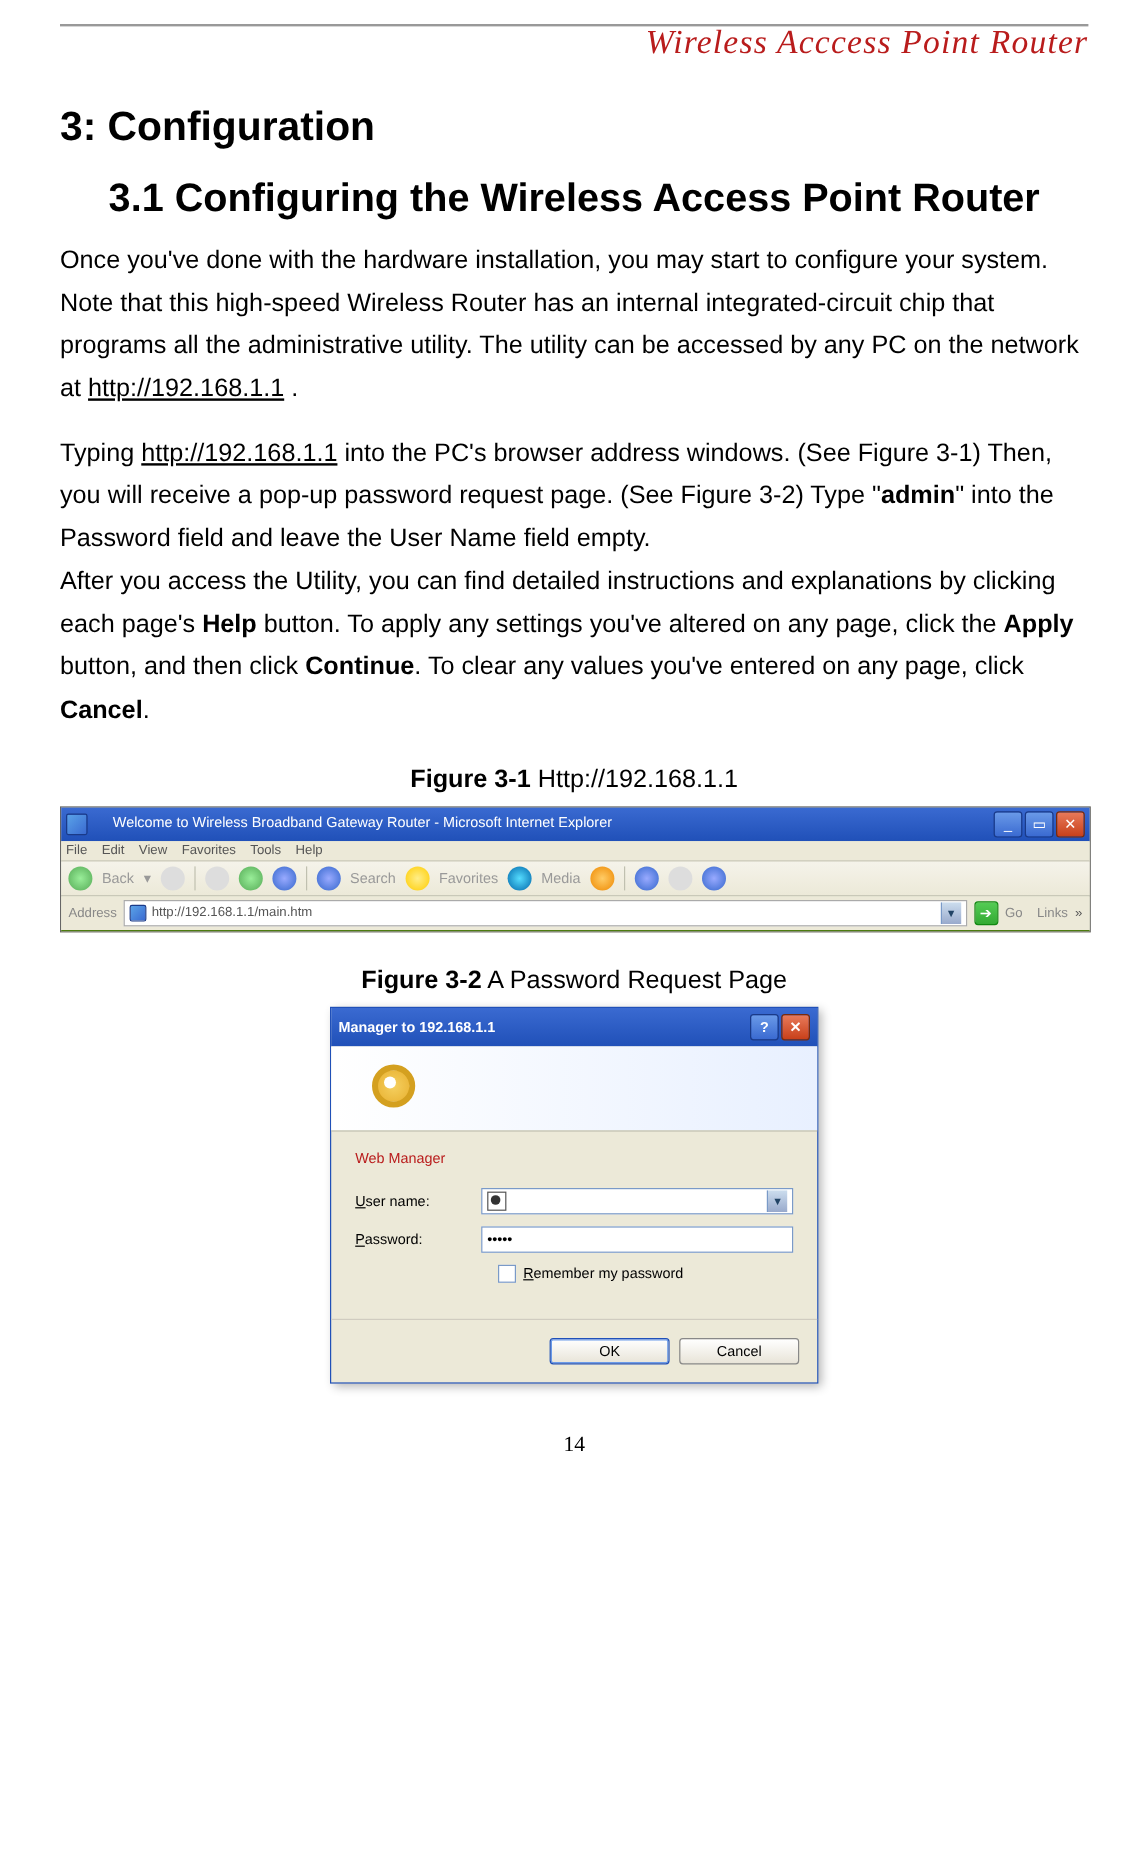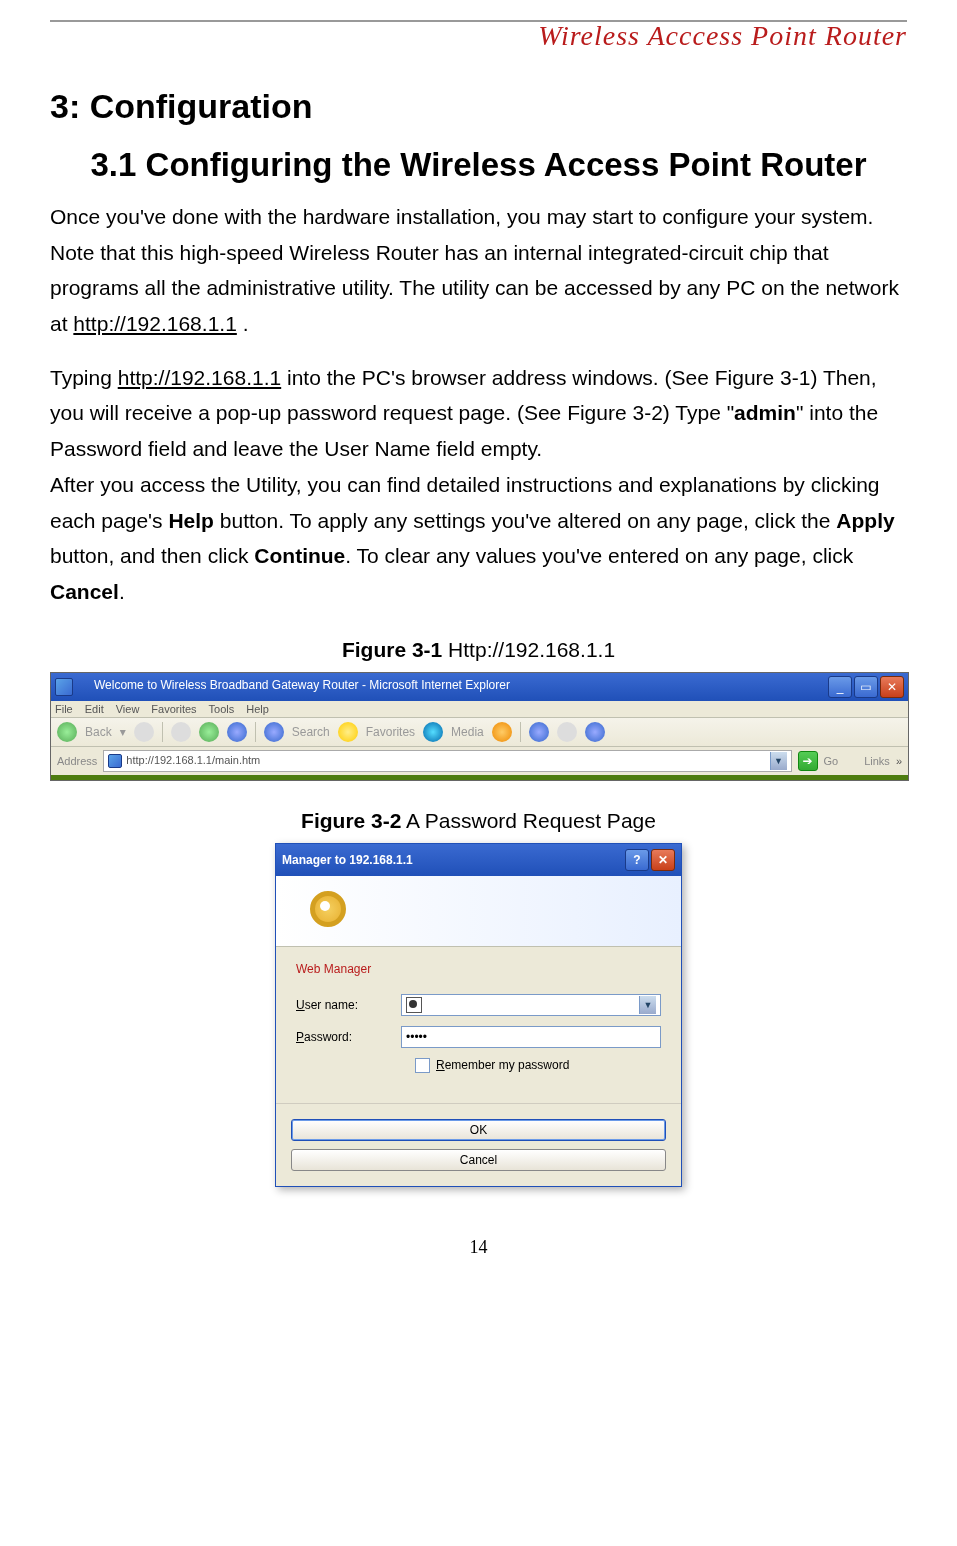--- a/index.html
+++ b/index.html
@@ -120,21 +120,21 @@
   .tb-icon.orange { background: radial-gradient(#fc6,#e80); }
   .tb-icon.star { background: radial-gradient(#fe8,#fc0); }
   .tb-icon.media  { background: radial-gradient(#5df,#06a); }
   .tb-sep { width:1px;height:20px;background:#c0c0b0; }
   .ie-addrbar {
     background: #ece9d8;
     padding: 3px 6px;
     display: flex;
     align-items: center;
     gap: 6px;
-    border-bottom: 5px solid #4d7c0f;
+    border-bottom: 1px solid #4d7c0f;
     font-size:11px;
     color:#888;
   }
   .addr-input {
     flex:1;
     background:#fff;
     border:1px solid #aaa;
     padding:2px 4px;
     display:flex;
     align-items:center;
@@ -275,40 +275,39 @@
     width:13px;height:13px;
     border:1px solid #7a9ac8;
     background:#fff;
   }
   .dlg-divider { border-top:1px solid #d0ccc0; margin:10px 0; }
   .dlg-buttons {
     display:flex;
     justify-content:flex-end;
     gap:8px;
     padding: 5px 15px 15px 15px;
-    flex-direction: column;
   }
   .dlg-btn {
     min-width:78px;
     padding:3px 10px;
     background:linear-gradient(#fff,#e8e4d8);
     border:1px solid #888;
     border-radius:3px;
     text-align:center;
     font-size:12px;
   }
   .dlg-btn.default {
     border:1px solid #2050b8;
     box-shadow:0 0 0 1px #6a9ae8 inset;
   }
   .page-num {
     text-align:center;
     font-size:18px;
     font-family:"Times New Roman",serif;
-    margin-top:50px;
+    margin-top:40px;
   }
 </style>
 </head>
 <body>
 
 <div class="page">
   <div class="header-line">
     <div class="header-title">Wireless  Acccess  Point  Router</div>
   </div>
 
@@ -378,21 +377,21 @@
       <span>Address</span>
       <div class="addr-input">
         <span style="display:flex;gap:4px">
           <span class="ie-icon" style="width:12px;height:12px"></span>
           <span>http://192.168.1.1/main.htm</span>
         </span>
         <span class="combo-arrow">▼</span>
       </div>
       <span class="go-btn">➔</span>
       <span>Go</span>
-      <span style="margin-left:20px">Links</span>
+      <span style="margin-left:6px">Links</span>
       <span style="color:#555">»</span>
     </div>
   </div>
 
   <br>
   <div class="figure-caption">
     <span class="bold">Figure 3-2</span><span> A Password Request Page</span>
   </div>
 
   

